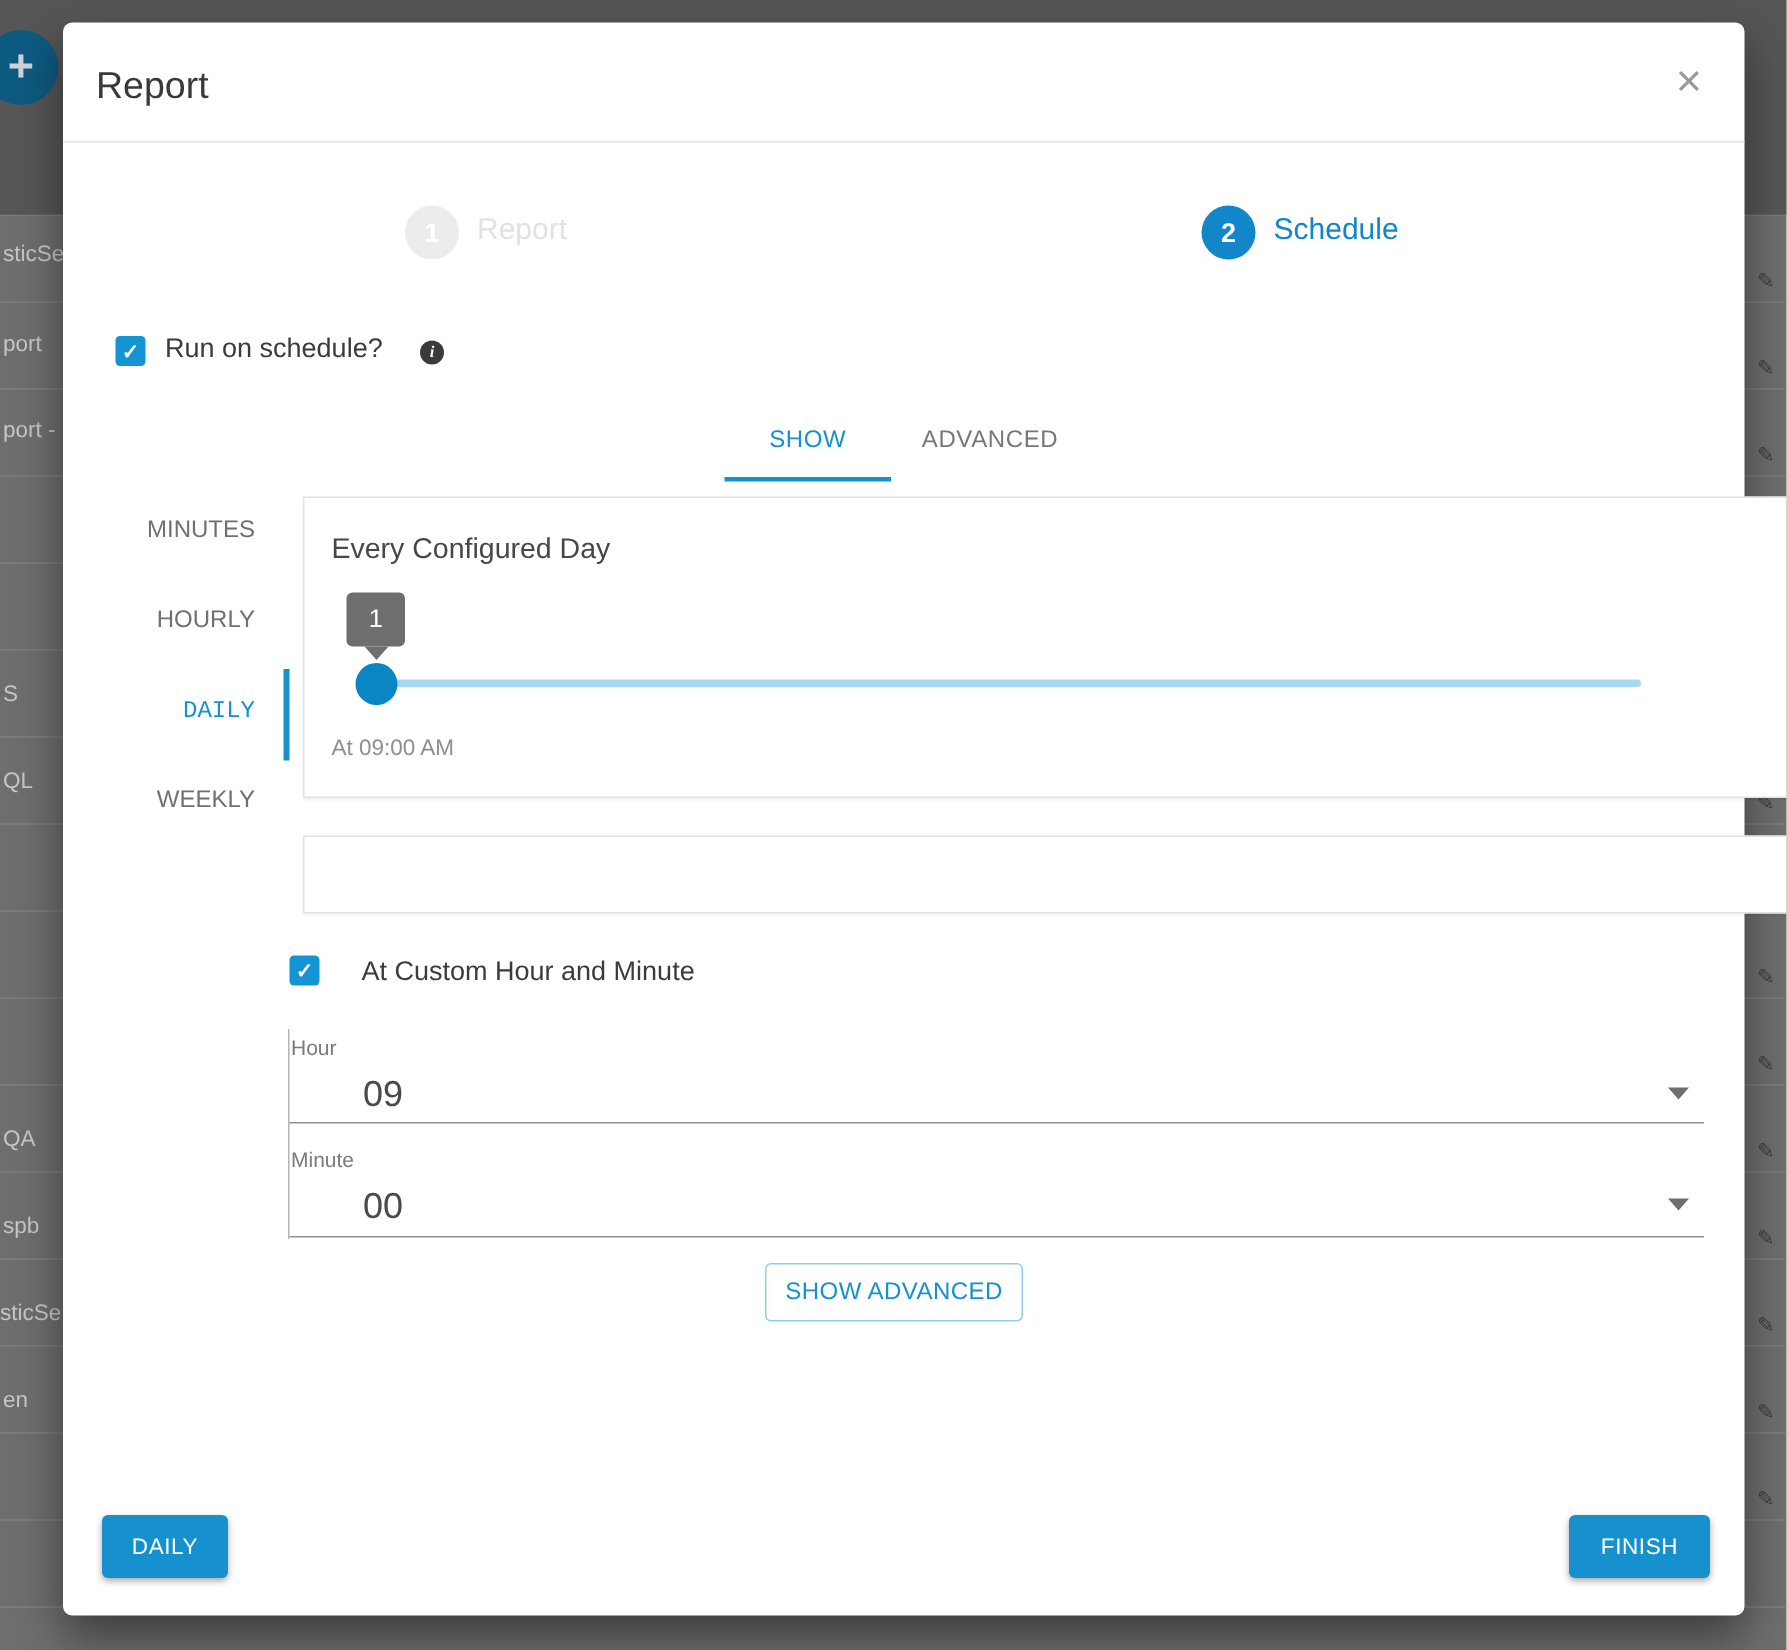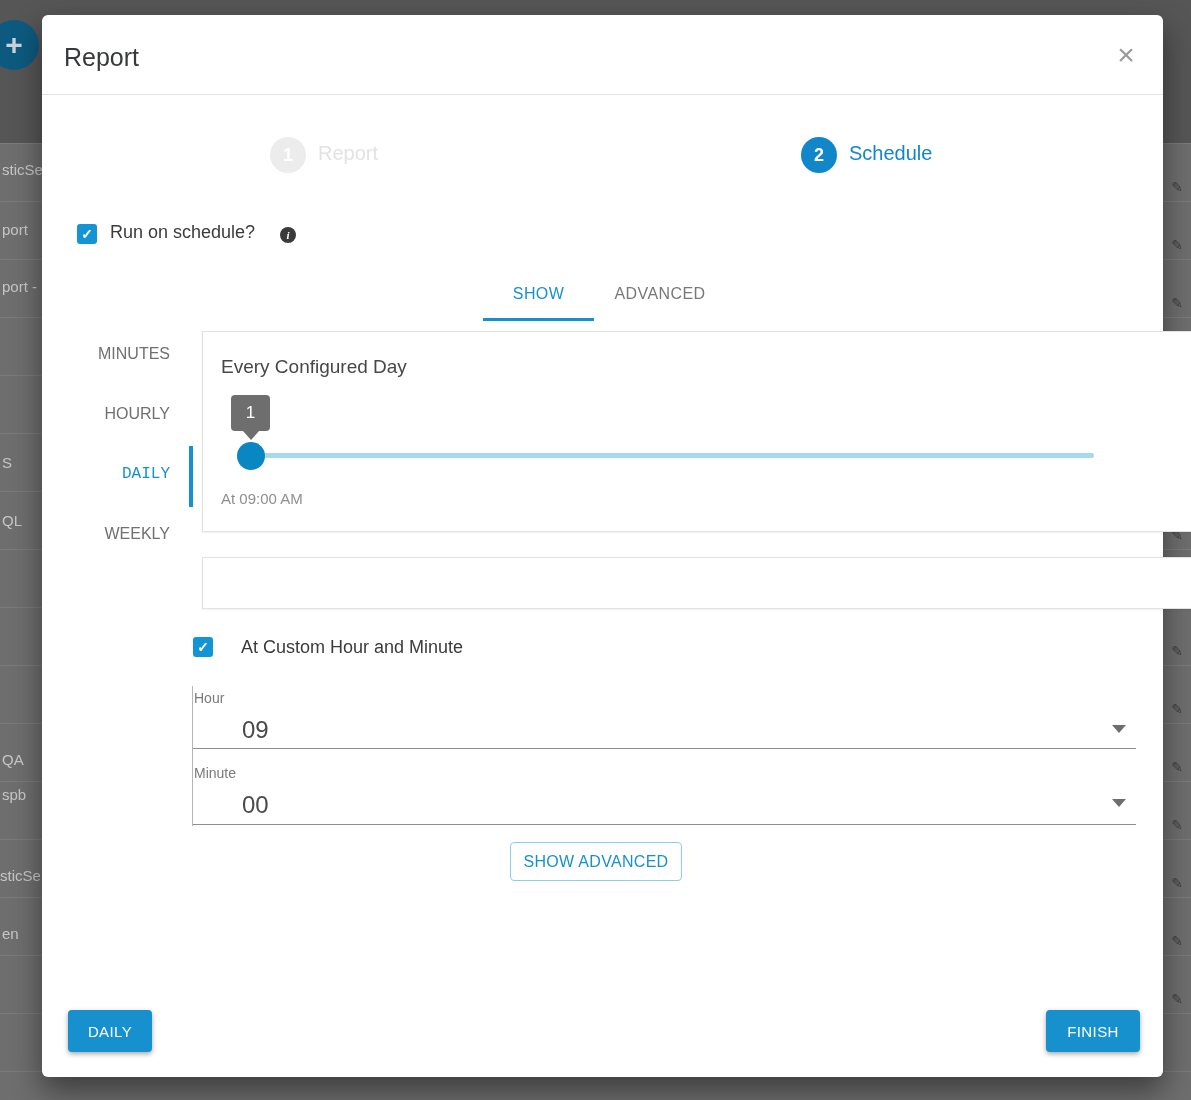--- a/index.html
+++ b/index.html
@@ -125,21 +125,21 @@
 
 <div class="backdrop-top"></div>
 <div class="backdrop-rows"></div>
 
 <span class="bg-label" style="top:160px">sticSe</span>
 <span class="bg-label" style="top:220px">port</span>
 <span class="bg-label" style="top:277px">port -</span>
 <span class="bg-label" style="top:453px">S</span>
 <span class="bg-label" style="top:511px">QL</span>
 <span class="bg-label" style="top:750px">QA</span>
-<span class="bg-label" style="top:785px">spb</span>
+<span class="bg-label" style="top:808px">spb</span>
 <span class="bg-label" style="top:866px;left:0">sticSe</span>
 <span class="bg-label" style="top:924px">en</span>
 
 <div class="bg-edit-icons">
     <span>✎</span>
     <span>✎</span>
     <span>✎</span>
     <span>✎</span>
     <span>✎</span>
     <span>✎</span>

